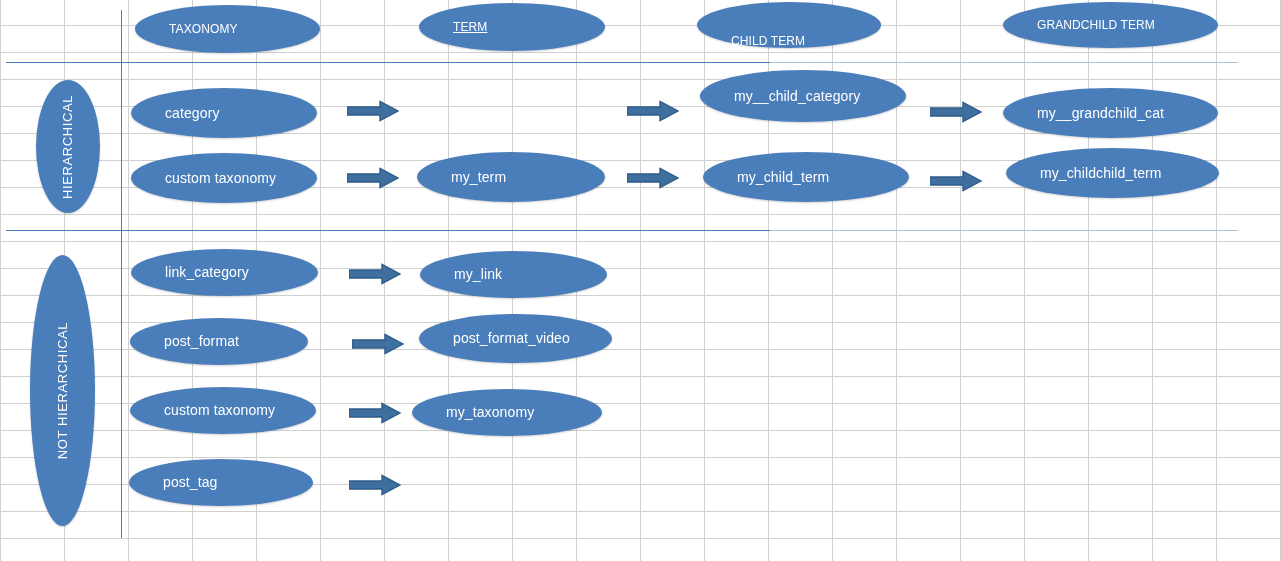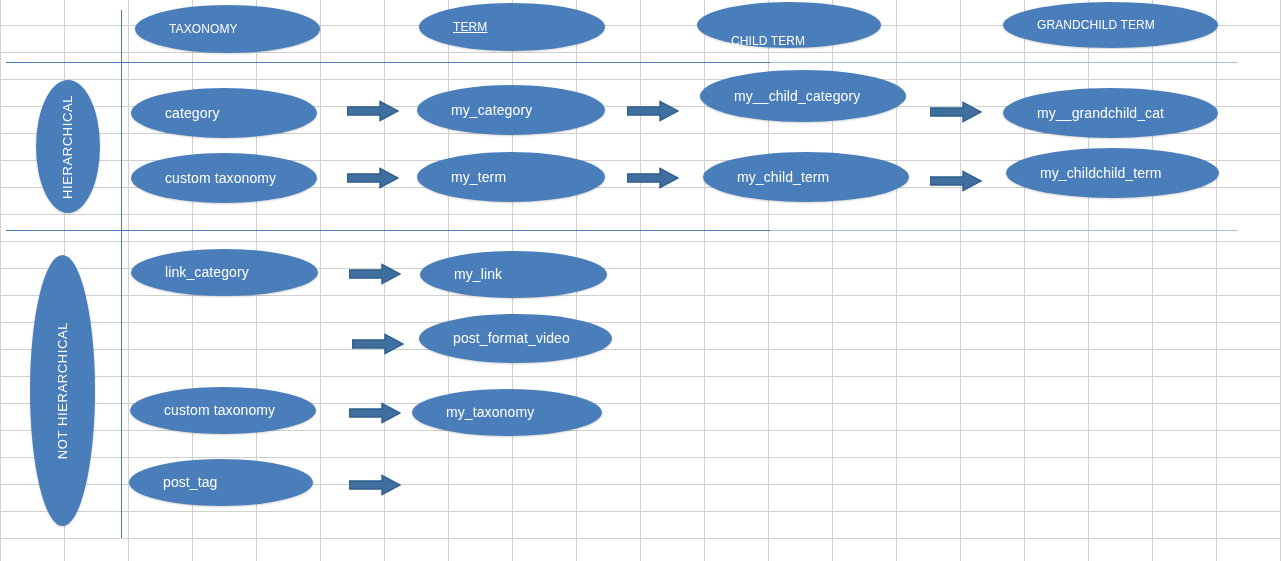--- a/index.html
+++ b/index.html
@@ -141,23 +141,20 @@
   <div class="ellipse node mid-text" style="left:131px; top:88px; width:186px; height:50px;">
     <span class="lbl">category</span>
   </div>
 
   <div class="arrow" style="left:347px; top:100px; width:52px; height:22px;">
     <svg width="52" height="22" viewBox="0 0 52 22">
       <path d="M0,7 L33,7 L33,1.5 L51,11 L33,20.5 L33,15 L0,15 Z" fill="#3f6f9f" stroke="#2e5c8a" stroke-width="1.4" stroke-linejoin="miter"></path>
     </svg>
   </div>
 
-  <div class="ellipse node mid-text" style="left:417px; top:85px; width:188px; height:50px;">
-    <span class="lbl">my_category</span>
-  </div>
 
   <div class="arrow" style="left:627px; top:100px; width:52px; height:22px;">
     <svg width="52" height="22" viewBox="0 0 52 22">
       <path d="M0,7 L33,7 L33,1.5 L51,11 L33,20.5 L33,15 L0,15 Z" fill="#3f6f9f" stroke="#2e5c8a" stroke-width="1.4" stroke-linejoin="miter"></path>
     </svg>
   </div>
 
   <div class="ellipse node mid-text" style="left:700px; top:70px; width:206px; height:52px;">
     <span class="lbl">my__child_category</span>
   </div>
@@ -213,20 +210,23 @@
   <div class="arrow" style="left:349px; top:263px; width:52px; height:22px;">
     <svg width="52" height="22" viewBox="0 0 52 22">
       <path d="M0,7 L33,7 L33,1.5 L51,11 L33,20.5 L33,15 L0,15 Z" fill="#3f6f9f" stroke="#2e5c8a" stroke-width="1.4" stroke-linejoin="miter"></path>
     </svg>
   </div>
 
   <div class="ellipse node mid-text" style="left:420px; top:251px; width:187px; height:47px;">
     <span class="lbl">my_link</span>
   </div>
 
+  <div class="ellipse node mid-text" style="left:130px; top:318px; width:178px; height:47px;">
+    <span class="lbl">post_format</span>
+  </div>
 
   <div class="arrow" style="left:352px; top:333px; width:52px; height:22px;">
     <svg width="52" height="22" viewBox="0 0 52 22">
       <path d="M0,7 L33,7 L33,1.5 L51,11 L33,20.5 L33,15 L0,15 Z" fill="#3f6f9f" stroke="#2e5c8a" stroke-width="1.4" stroke-linejoin="miter"></path>
     </svg>
   </div>
 
   <div class="ellipse node mid-text" style="left:419px; top:314px; width:193px; height:49px;">
     <span class="lbl">post_format_video</span>
   </div>

